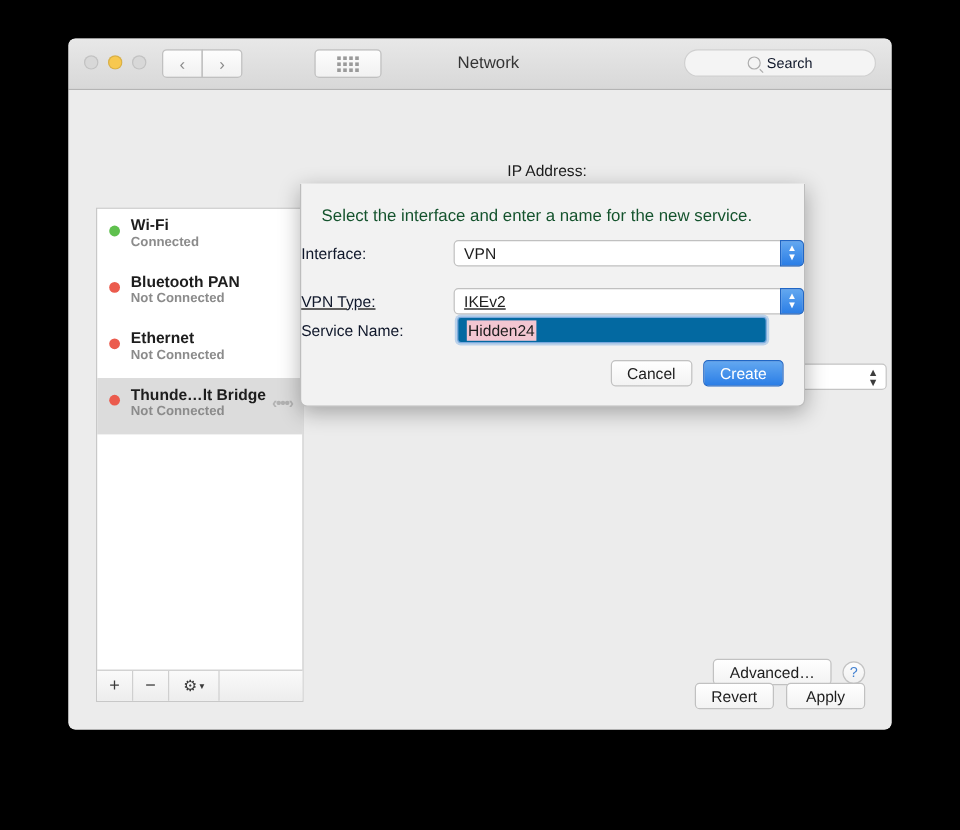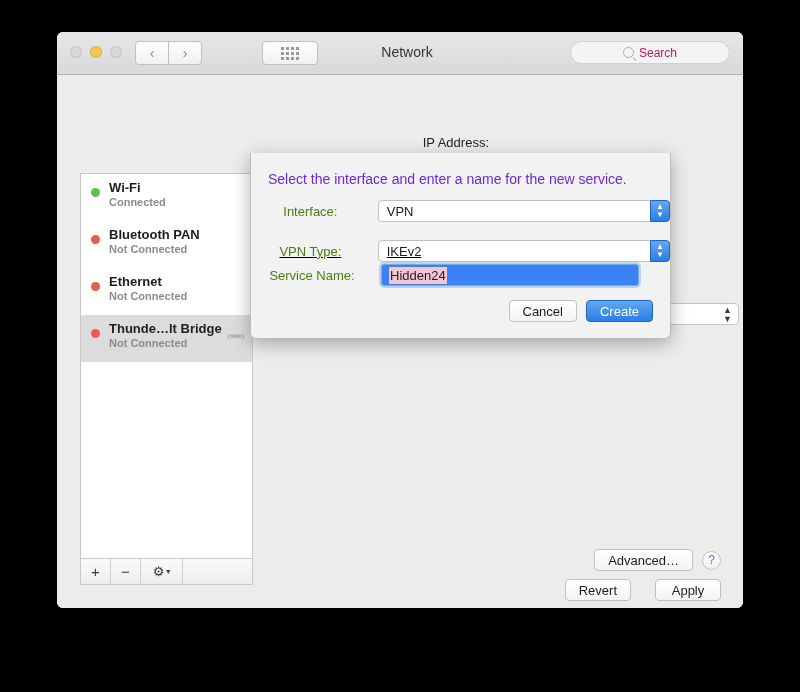--- a/index.html
+++ b/index.html
@@ -134,21 +134,21 @@
   .searchfield .mag::after {
     content: "";
     position: absolute;
     width: 1.4px; height: 4px;
     background: #adadad;
     right: -2px; bottom: -3.5px;
     transform: rotate(-45deg);
   }
   .searchfield span {
     font-size: 12px;
-    color: #be185d;
+    color: #0f172a;
     text-align: right;
   }
 
   
   .body {
     position: relative;
     height: 534px;
     background: #ececec;
   }
 
@@ -296,23 +296,23 @@
     display: flex;
     align-items: center;
     justify-content: center;
     font-size: 12px;
     color: #3f7fd0;
   }
 
   .footer {
     position: absolute;
     right: 22px;
-    bottom: 8px;
-    display: flex;
-    gap: 24px;
+    bottom: 18px;
+    display: flex;
+    gap: 10px;
     padding-left: 44px;
   }
 
   .btn {
     min-width: 66px;
     height: 22px;
     padding: 0 13px;
     background: linear-gradient(to bottom, #ffffff, #f3f3f3);
     border: 1px solid #c1c1c1;
     border-radius: 4px;
@@ -342,36 +342,36 @@
     border-top: none;
     border-radius: 0 0 6px 6px;
     box-sizing: border-box;
     box-shadow: 0 5px 18px rgba(0,0,0,0.30);
   }
   .sheet-title {
     position: absolute;
     left: 17px;
     top: 18px;
     font-size: 14px;
-    color: #6d28d9;
+    color: #14532d;
   }
   .sheet-row {
     position: absolute;
     left: 0;
     width: 100%;
     height: 22px;
     display: flex;
     align-items: center;
   }
   .sheet-row .lbl {
     width: 130px;
-    text-align: center;
+    text-align: left;
     padding-right: 8px;
     font-size: 13px;
-    color: #4d7c0f;
+    color: #0f172a;
     box-sizing: border-box;
   }
   .popup {
     position: relative;
     width: 300px;
     height: 22px;
     background: #ffffff;
     border: 1px solid #c0c0c0;
     border-radius: 4px;
     box-sizing: border-box;
@@ -396,21 +396,21 @@
     align-items: center;
     justify-content: center;
     color: #ffffff;
     font-size: 8px;
     line-height: 8px;
   }
   .textfield {
     position: relative;
     width: 258px;
     height: 22px;
-    background: #3b82f6;
+    background: #0369a1;
     border: 1px solid #7aa9dd;
     border-radius: 3px;
     box-sizing: border-box;
     display: flex;
     align-items: center;
     padding-left: 7px;
     box-shadow: 0 0 0 2px rgba(120,170,225,0.45);
   }
   .textfield .sel {
     font-size: 13px;

